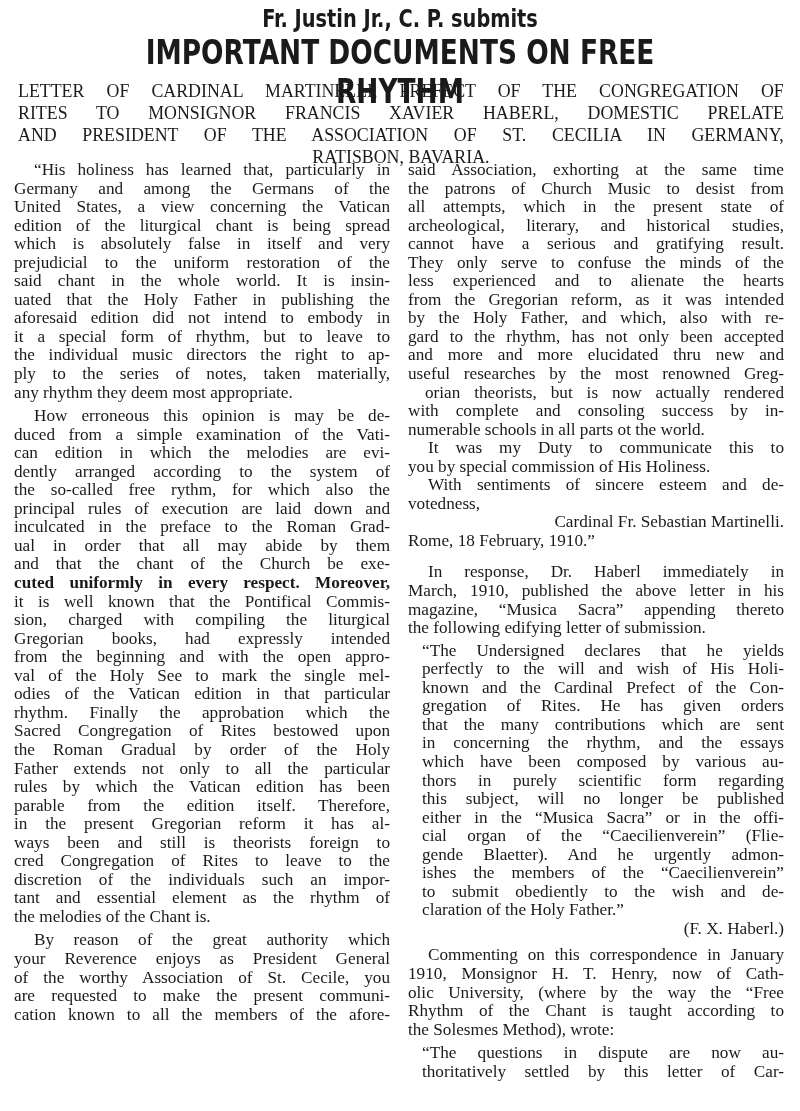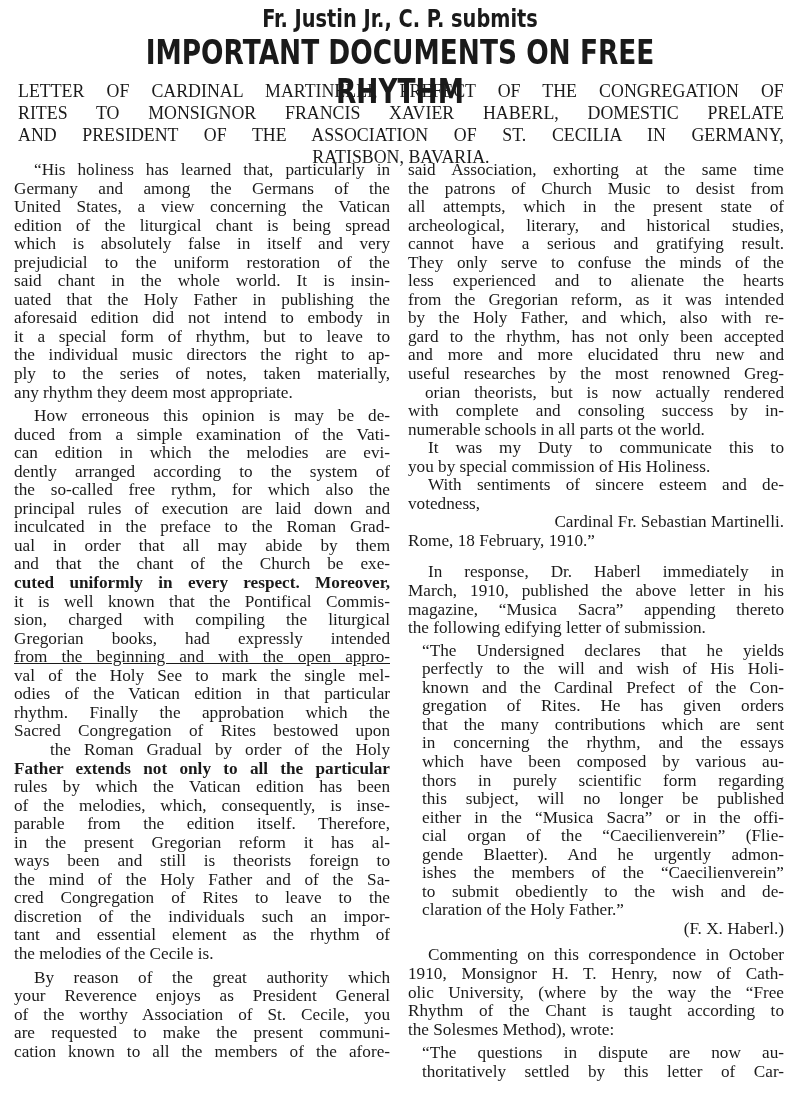--- a/index.html
+++ b/index.html
@@ -57,37 +57,35 @@
       <span class="ln" style="display: block;">dently arranged according to the system of</span>
       <span class="ln" style="display: block;">the so-called free rythm, for which also the</span>
       <span class="ln" style="display: block;">principal rules of execution are laid down and</span>
       <span class="ln" style="display: block;">inculcated in the preface to the Roman Grad-</span>
       <span class="ln" style="display: block;">ual in order that all may abide by them</span>
       <span class="ln" style="display: block;">and that the chant of the Church be exe-</span>
       <span class="ln" style="display: block; font-weight: bold;">cuted uniformly in every respect. Moreover,</span>
       <span class="ln" style="display: block;">it is well known that the Pontifical Commis-</span>
       <span class="ln" style="display: block;">sion, charged with compiling the liturgical</span>
       <span class="ln" style="display: block;">Gregorian books, had expressly intended</span>
-      <span class="ln" style="display: block; text-decoration: underline;">from the beginning and with the open appro-</span>
+      <span class="ln" style="display: block;">from the beginning and with the open appro-</span>
       <span class="ln" style="display: block;">val of the Holy See to mark the single mel-</span>
       <span class="ln" style="display: block;">odies of the Vatican edition in that particular</span>
       <span class="ln" style="display: block;">rhythm. Finally the approbation which the</span>
       <span class="ln" style="display: block;">Sacred Congregation of Rites bestowed upon</span>
-      <span class="ln" style="display: block; margin-left: 36px;">the Roman Gradual by order of the Holy</span>
-      <span class="ln" style="display: block; font-weight: bold;">Father extends not only to all the particular</span>
+      <span class="ln" style="display: block;">the Roman Gradual by order of the Holy</span>
+      <span class="ln" style="display: block;">Father extends not only to all the particular</span>
       <span class="ln" style="display: block;">rules by which the Vatican edition has been</span>
-      <span class="ln" style="display: block;">of the melodies, which, consequently, is inse-</span>
       <span class="ln" style="display: block;">parable from the edition itself. Therefore,</span>
       <span class="ln" style="display: block;">in the present Gregorian reform it has al-</span>
       <span class="ln" style="display: block;">ways been and still is theorists foreign to</span>
-      <span class="ln" style="display: block;">the mind of the Holy Father and of the Sa-</span>
       <span class="ln" style="display: block;">cred Congregation of Rites to leave to the</span>
       <span class="ln" style="display: block;">discretion of the individuals such an impor-</span>
       <span class="ln" style="display: block;">tant and essential element as the rhythm of</span>
-      <span class="ln end" style="display: block;">the melodies of the Cecile is.</span>
+      <span class="ln end" style="display: block;">the melodies of the Chant is.</span>
     </div>
     <div class="para">
       <span class="ln ind" style="display: block;">By reason of the great authority which</span>
       <span class="ln" style="display: block;">your Reverence enjoys as President General</span>
       <span class="ln" style="display: block;">of the worthy Association of St. Cecile, you</span>
       <span class="ln" style="display: block;">are requested to make the present communi-</span>
       <span class="ln" style="display: block;">cation known to all the members of the afore-</span>
     </div>
   </div>
 <div class="col right" id="rightcol">
@@ -136,21 +134,21 @@
       <span class="ln qind" style="display: block;">this subject, will no longer be published</span>
       <span class="ln qind" style="display: block;">either in the “Musica Sacra” or in the offi-</span>
       <span class="ln qind" style="display: block;">cial organ of the “Caecilienverein” (Flie-</span>
       <span class="ln qind" style="display: block;">gende Blaetter). And he urgently admon-</span>
       <span class="ln qind" style="display: block;">ishes the members of the “Caecilienverein”</span>
       <span class="ln qind" style="display: block;">to submit obediently to the wish and de-</span>
       <span class="ln qind end" style="display: block;">claration of the Holy Father.”</span>
     </div>
     <span class="ln right-al" style="margin-bottom: 8px; display: block;">(F. X. Haberl.)</span>
     <div class="para" style="margin-bottom: 5px;">
-      <span class="ln ind" style="display: block;">Commenting on this correspondence in October</span>
+      <span class="ln ind" style="display: block;">Commenting on this correspondence in January</span>
       <span class="ln" style="display: block;">1910, Monsignor H. T. Henry, now of Cath-</span>
       <span class="ln" style="display: block;">olic University, (where by the way the “Free</span>
       <span class="ln" style="display: block;">Rhythm of the Chant is taught according to</span>
       <span class="ln end" style="display: block;">the Solesmes Method), wrote:</span>
     </div>
     <div class="para">
       <span class="ln qind ind2" style="display: block;">“The questions in dispute are now au-</span>
       <span class="ln qind" style="display: block;">thoritatively settled by this letter of Car-</span>
     </div>
   </div>

